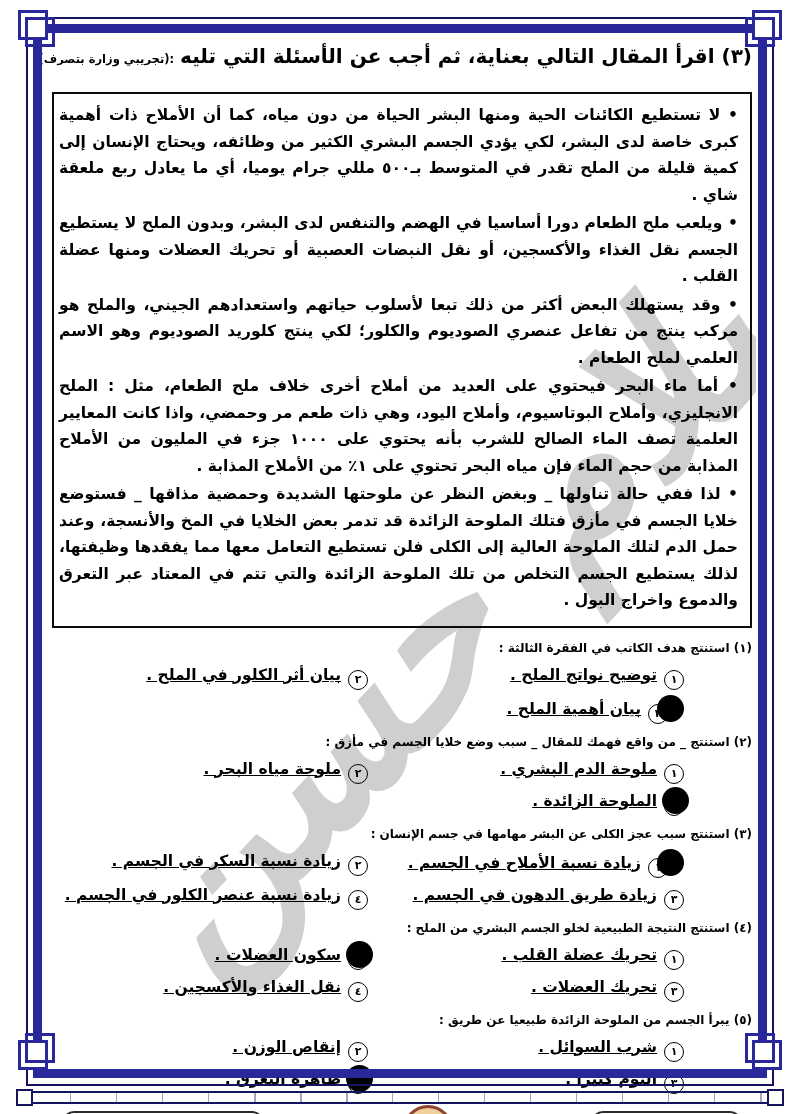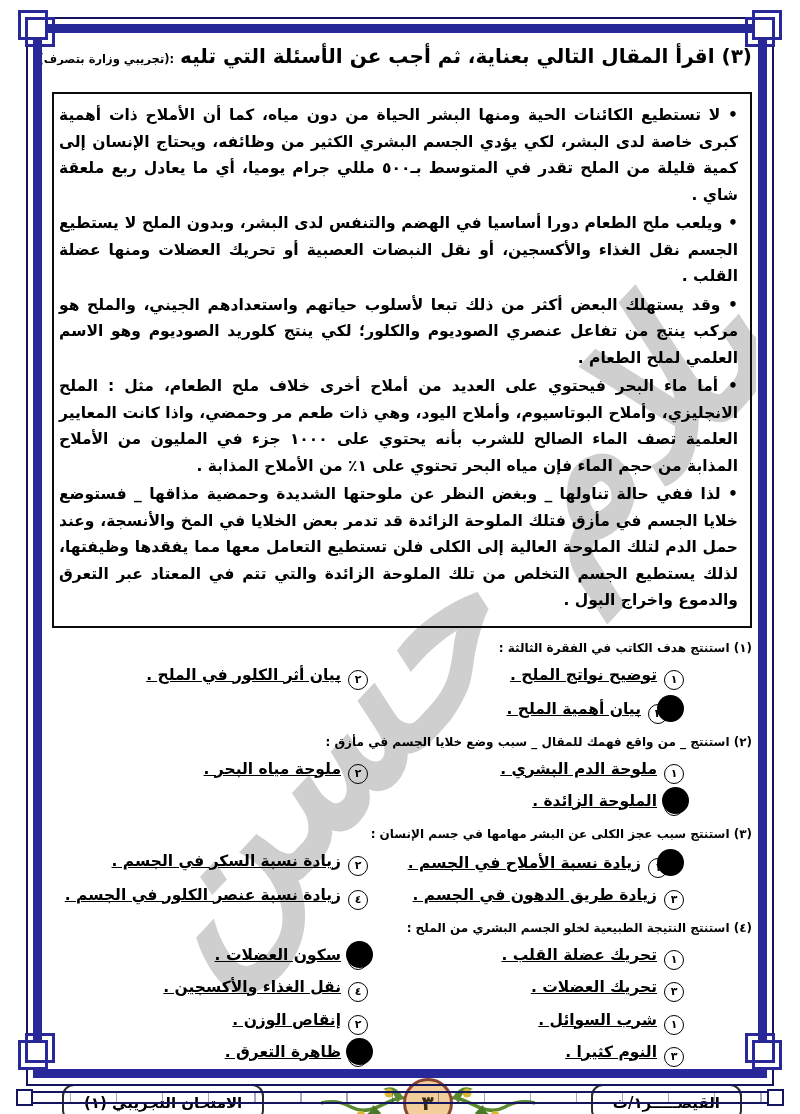--- a/index.html
+++ b/index.html
@@ -167,20 +167,24 @@
         <div class="option">
           <span class="onum">٣</span><span>تحريك العضلات .</span>
         </div>
         <div class="option">
           <span class="onum">٤</span><span>نقل الغذاء والأكسجين .</span>
         </div>
       </div>
     </div>
 
     <div class="question">
+      <div class="q-header">
+        <span>(٥)</span>
+        <span>يبرأ الجسم من الملوحة الزائدة طبيعيا عن طريق :</span>
+      </div>
       <div class="opts">
         <div class="option">
           <span class="onum">١</span><span>شرب السوائل .</span>
         </div>
         <div class="option">
           <span class="onum">٢</span><span>إنقاص الوزن .</span>
         </div>
         <div class="option">
           <span class="onum">٣</span><span>النوم كثيرا .</span>
         </div>

